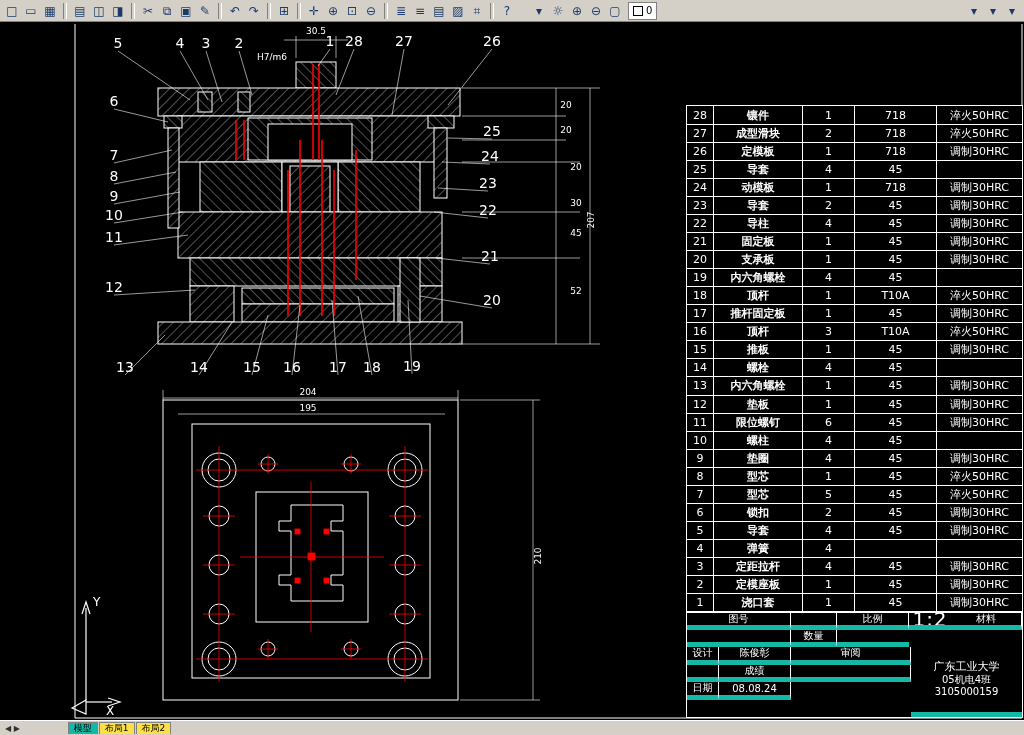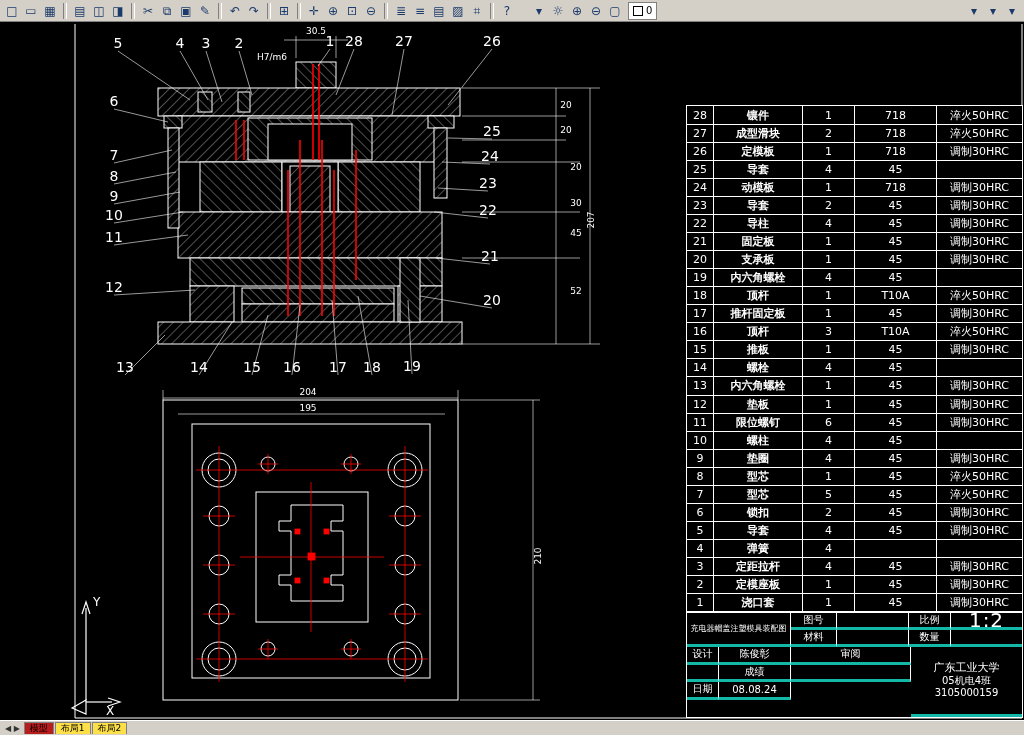--- a/index.html
+++ b/index.html
@@ -39,37 +39,37 @@
   .pt-cell.c1{width:89px;font-weight:bold;}
   .pt-cell.c2{width:52px;}
   .pt-cell.c3{width:82px;}
   .pt-cell.c4{flex:1;border-right:none;}
 
   
   #title-block{position:absolute;left:686px;top:612px;width:337px;height:106px;z-index:2;
     color:#fff;border:1px solid #fff;box-sizing:border-box;background:#000;font-size:10px;}
   .tb-upper{display:grid;grid-template-columns:104px 46px 72px 42px 1fr;grid-auto-rows:17px;height:34px;}
   .tb-lower{display:grid;grid-template-columns:32px 72px 120px 1fr;grid-auto-rows:17.5px;height:70px;}
-  .tcell{border-right:1px solid #fff;border-bottom:3px solid #14b8a6;display:flex;align-items:center;
+  .tcell{border-right:1px solid #fff;border-bottom:5px solid #14b8a6;display:flex;align-items:center;
     justify-content:center;overflow:hidden;white-space:nowrap;box-sizing:border-box;text-align:center;}
   .tb-upper .tcell:nth-last-child(1),.tb-lower .last-col{border-right:none;}
   .small-title{font-size:8px;grid-row:1/3;grid-column:1;}
   .scale-val{font-size:20px;letter-spacing:1px;border-right:none;}
   .center-title{font-size:12px;letter-spacing:2px;}
   .school-cell{flex-direction:column;line-height:1.25;font-size:11px;border-right:none;justify-content:center;}
   .school-cell div{font-size:10px;}
   .school-cell div:first-child{font-size:11px;}
 
   
   #statusbar{position:absolute;left:0;top:720px;width:1024px;height:15px;background:#d4d0c8;
     border-top:1px solid #fff;display:flex;align-items:center;z-index:5;font-size:9px;color:#000;padding-left:3px;box-sizing:border-box;gap:2px;}
   .tab-nav{font-size:8px;padding:0 2px;color:#333;}
   .tab{border:1px solid #808080;background:#fde047;padding:0 5px;height:11px;line-height:11px;
     border-bottom:none;}
-  .tab.active{background:#b91c1c;}
+  .tab.active{background:#14b8a6;margin-left:44px;}
 </style>
 </head>
 <body>
 
 <div id="app">
 
   <div id="toolbar">
     <div class="tb-group">
         <div class="tb-btn">□</div>
         <div class="tb-btn">▭</div>
@@ -534,21 +534,20 @@
         <div class="pt-cell c0">1</div>
         <div class="pt-cell c1">浇口套</div>
         <div class="pt-cell c2">1</div>
         <div class="pt-cell c3">45</div>
         <div class="pt-cell c4">调制30HRC</div>
       </div>
     </div>
 
   <div id="title-block">
     <div class="tb-upper">
-      <div class="tcell small-title">充电器帽盖注塑模具装配图</div>
       <div class="tcell">图号</div>
       <div class="tcell"></div>
       <div class="tcell">比例</div>
       <div class="tcell scale-val">1:2</div>
       <div class="tcell">材料</div>
       <div class="tcell"></div>
       <div class="tcell">数量</div>
       <div class="tcell" style="border-right:none"></div>
     </div>
     <div class="tb-lower">

